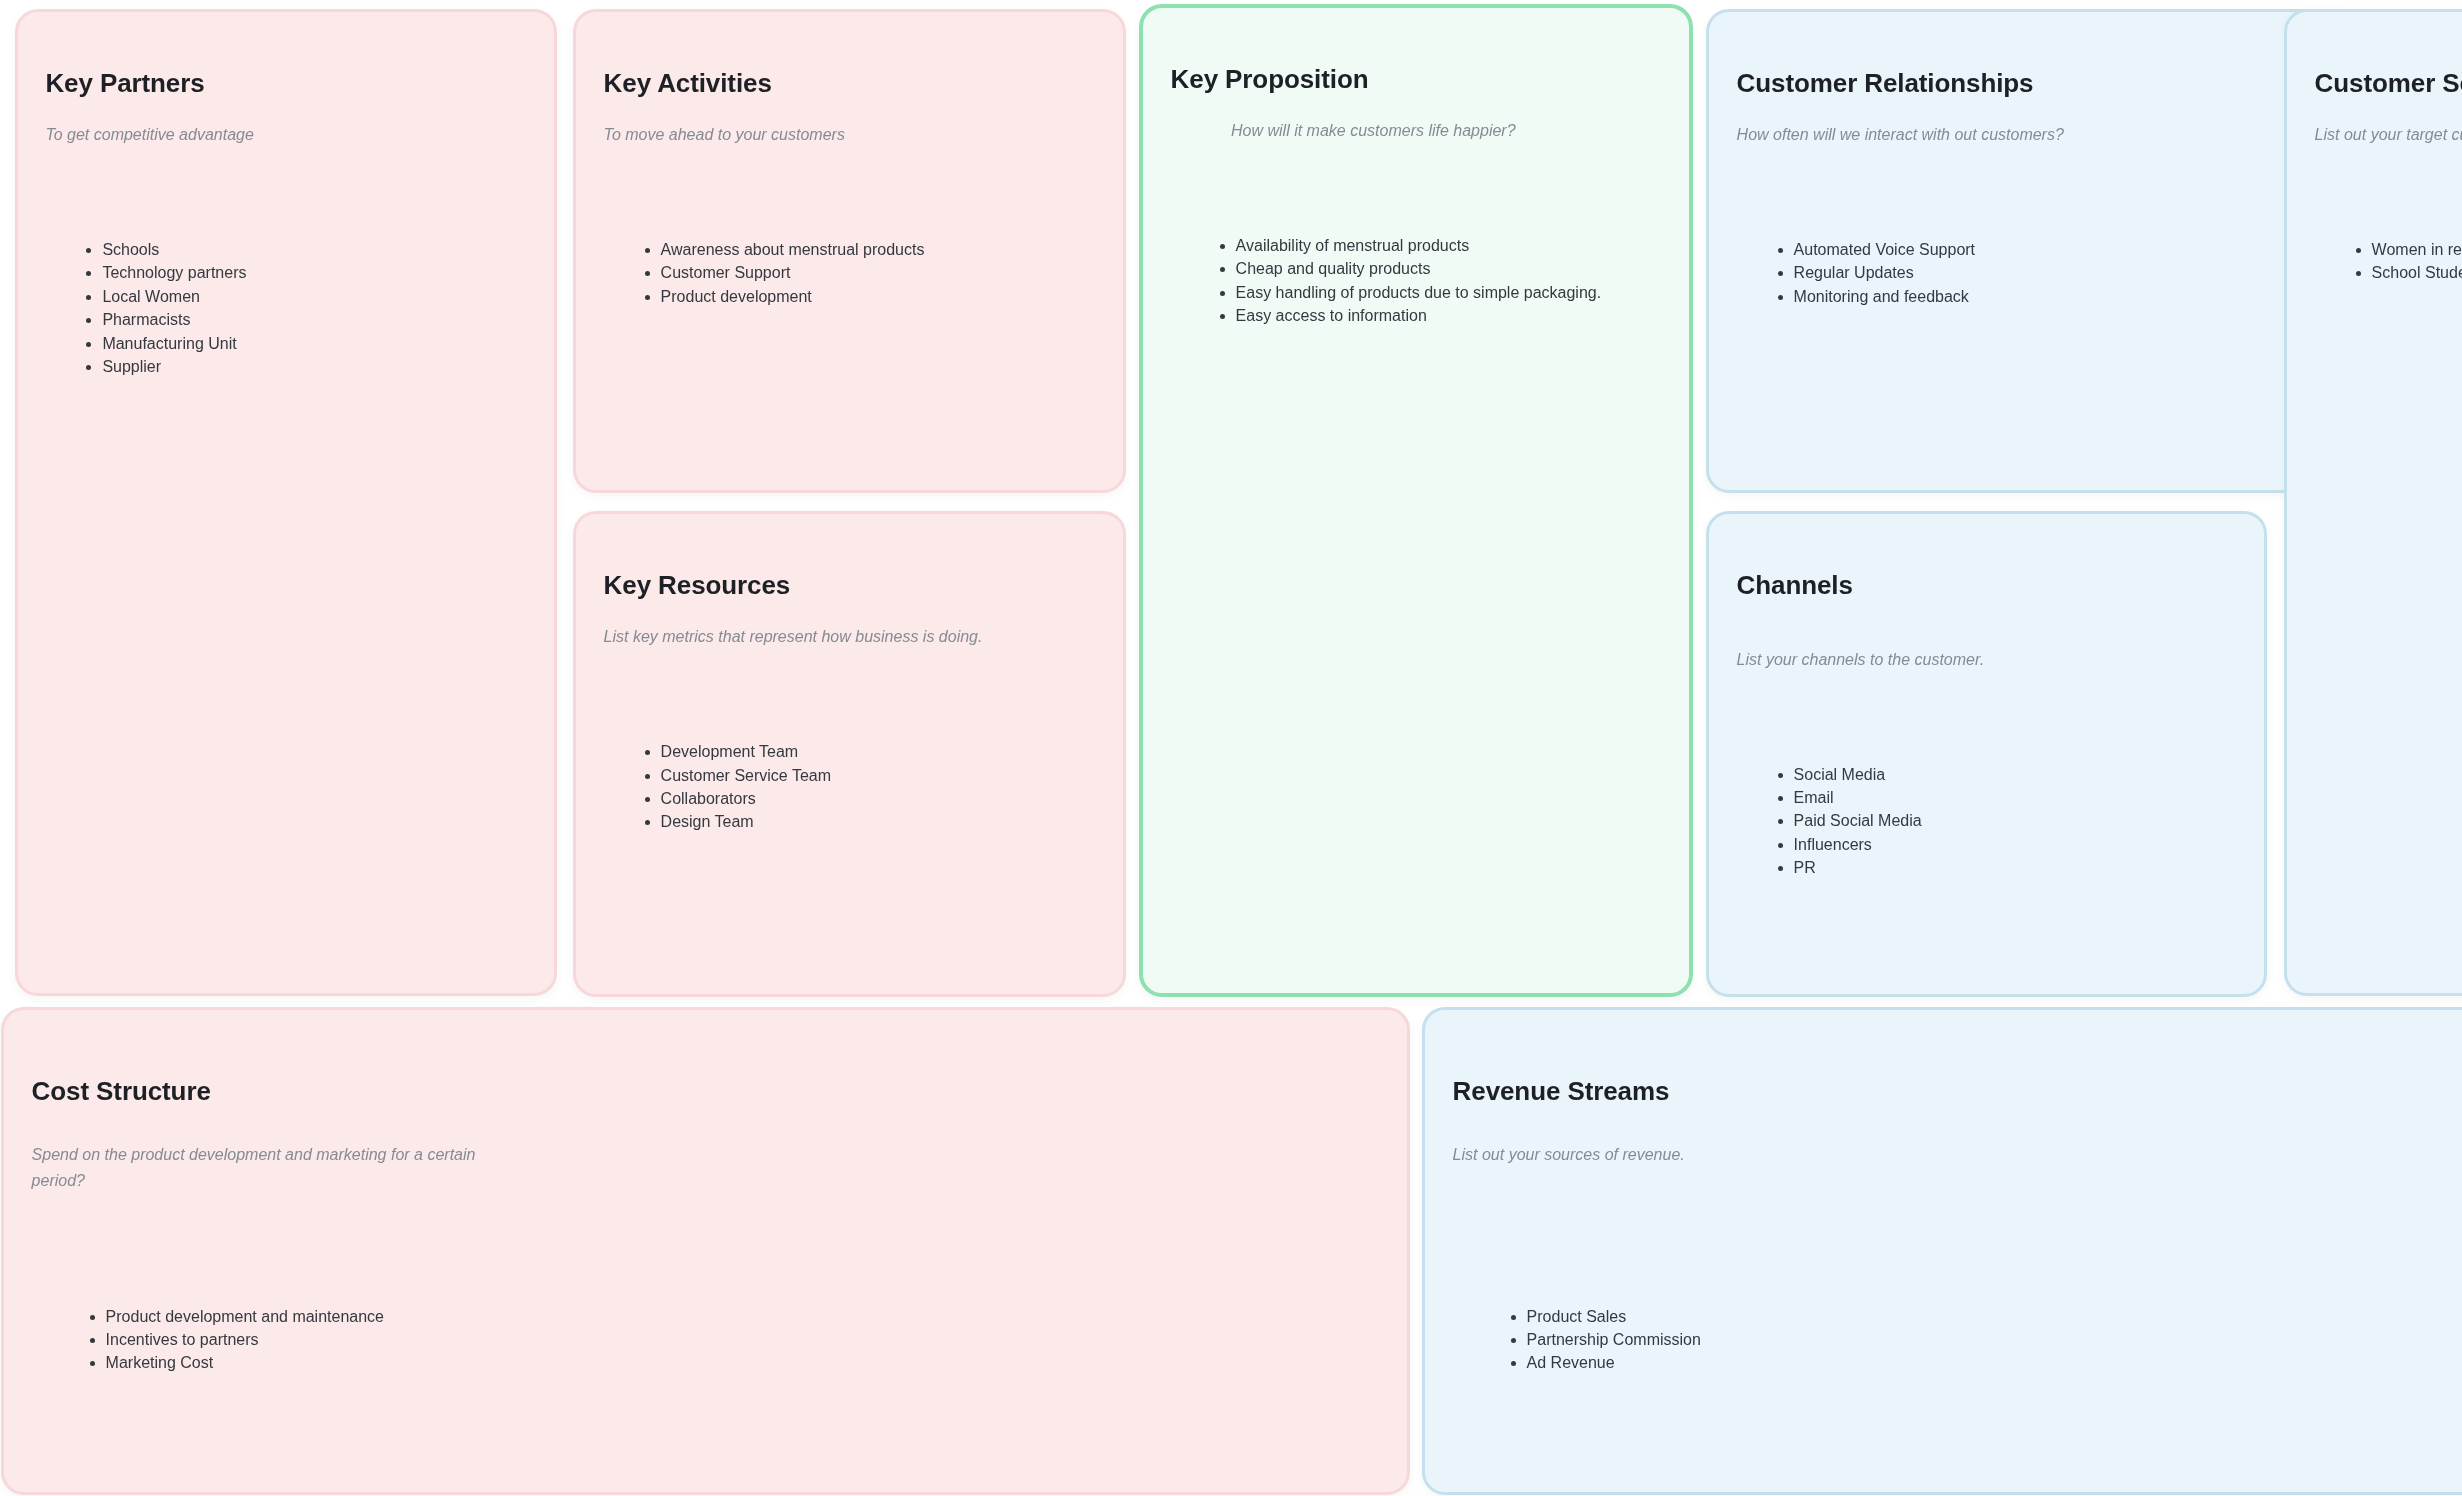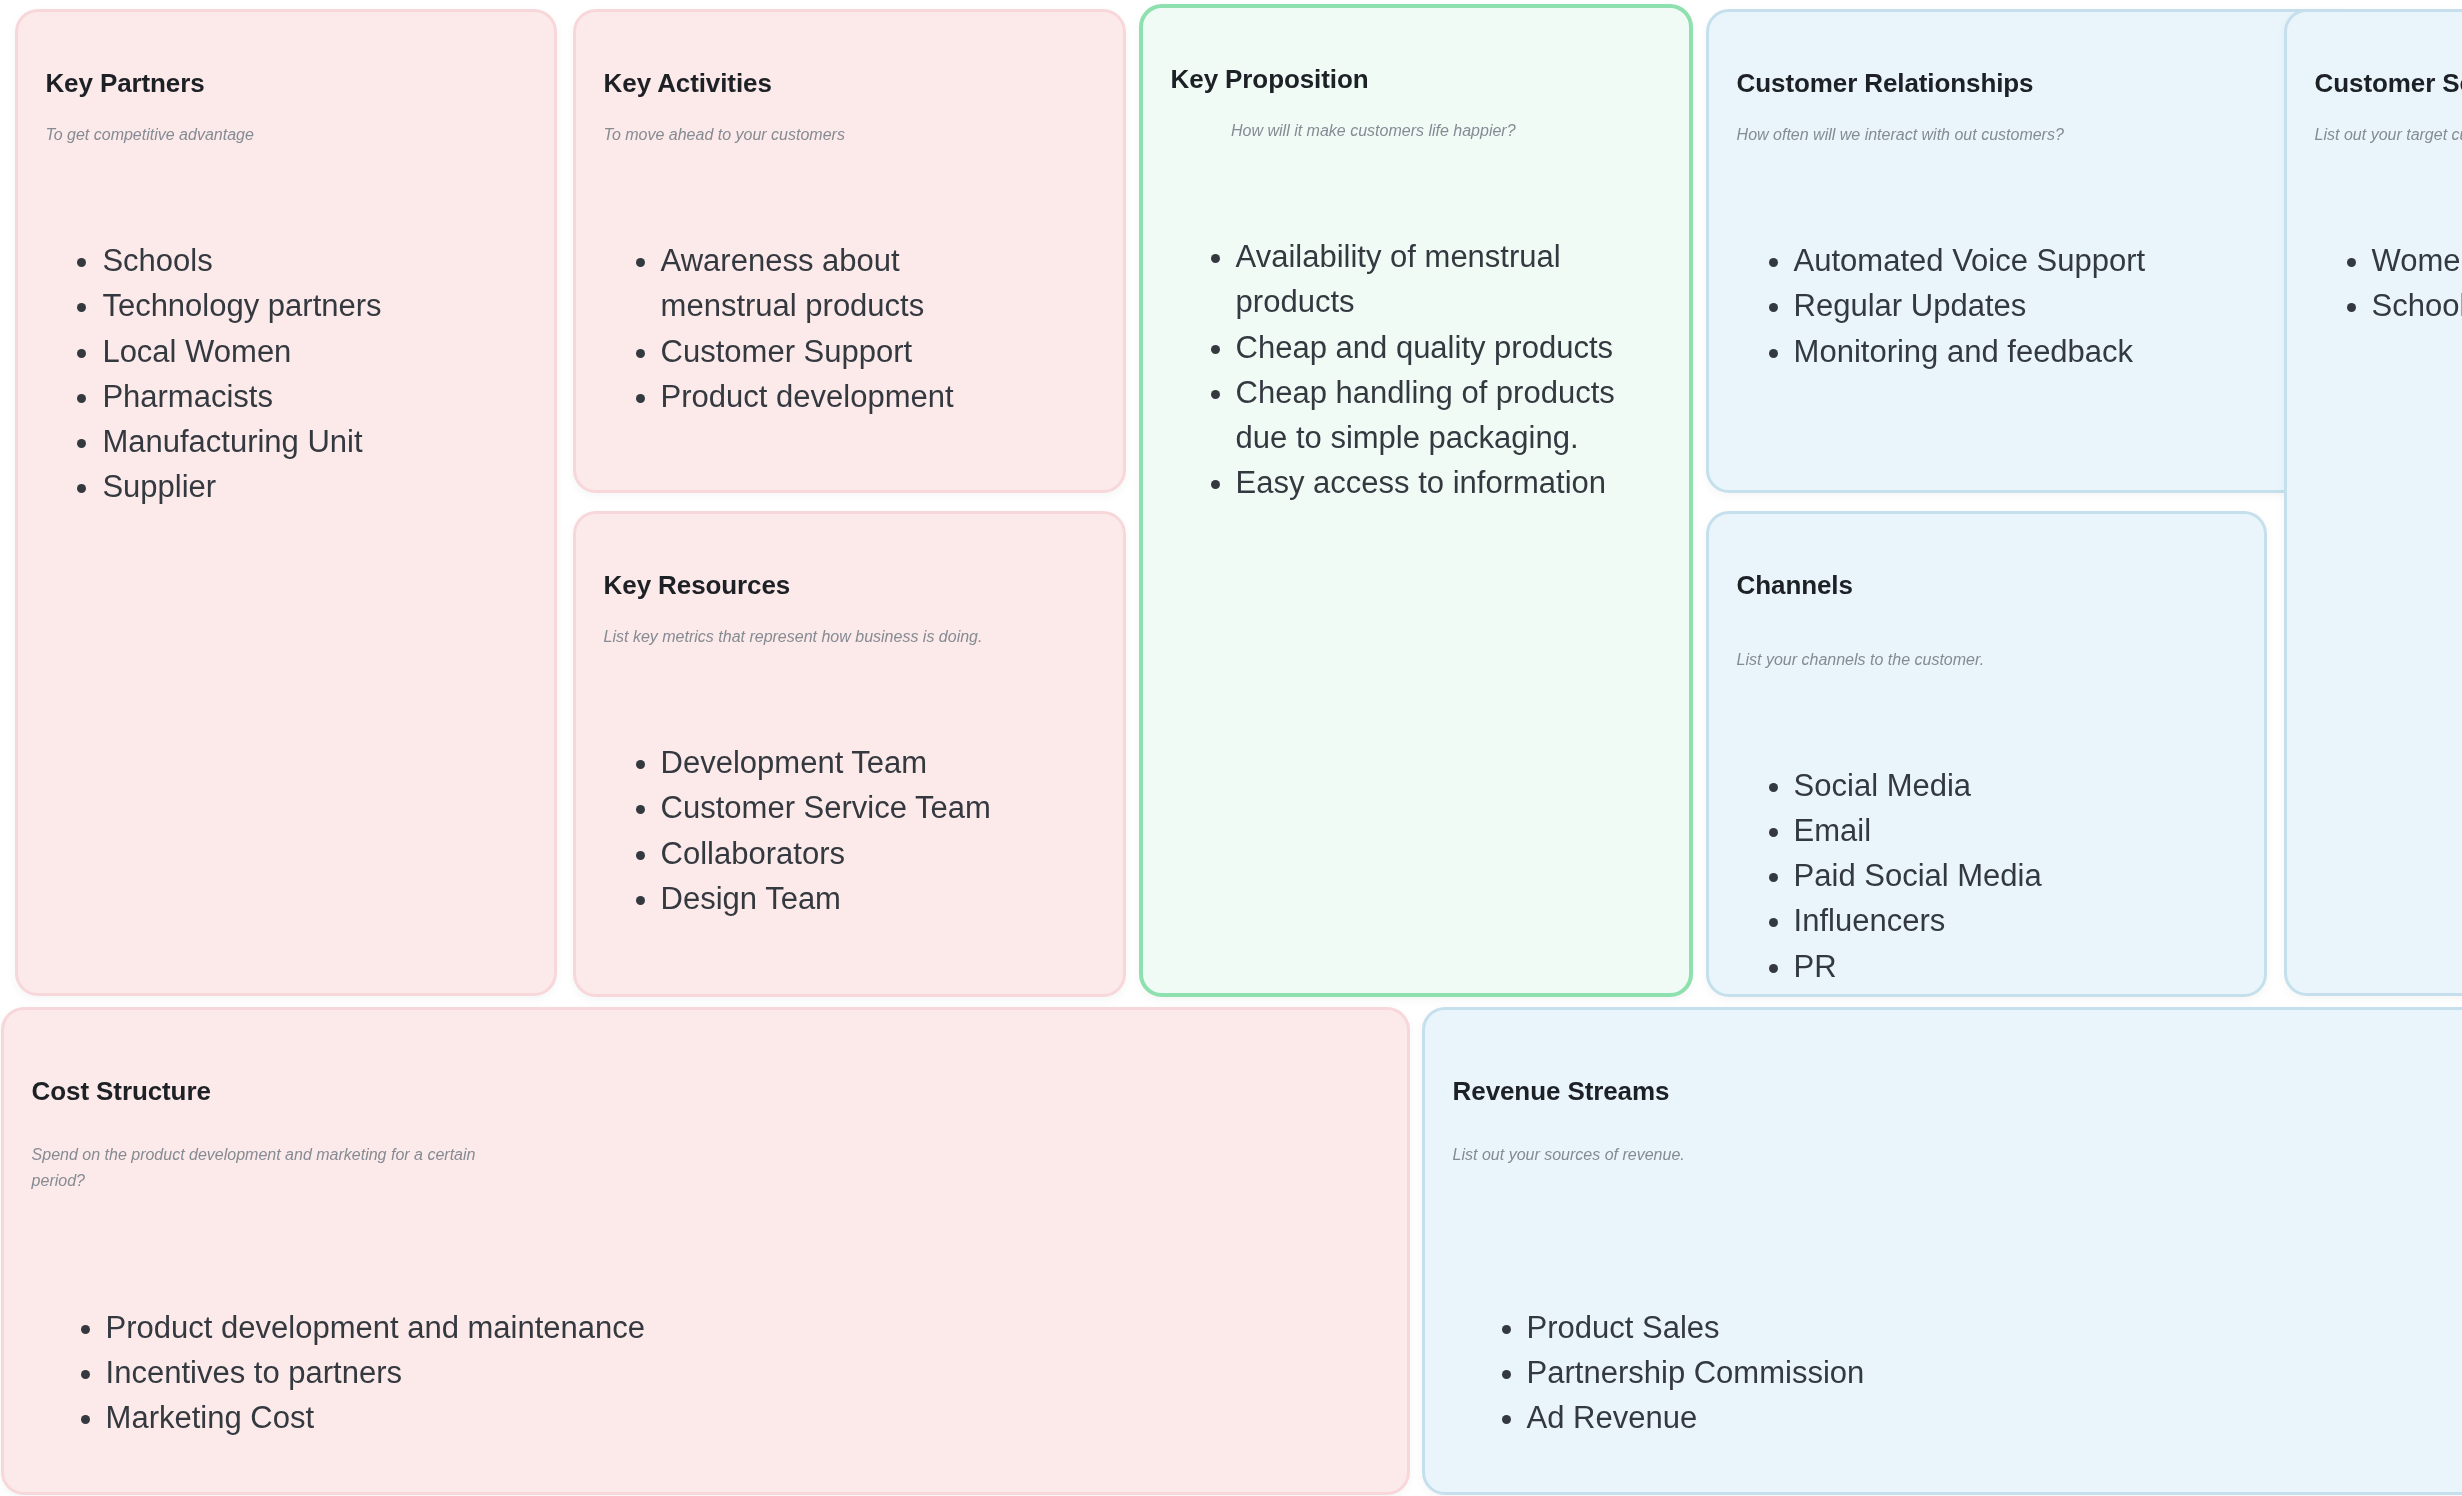--- a/index.html
+++ b/index.html
@@ -38,21 +38,21 @@
   .sub {
     margin: 22.7px 0 0 0;
     font-style: italic;
     font-size: 16px;
     line-height: 1.68;
     color: var(--subtitle_color, #858b93);
   }
   .panel ul {
     margin: 0;
     padding: 0 0 0 57px;
-    font-size: 31px;
+    font-size: 16px;
     line-height: 1.46;
     color: var(--bullet_color, #343940);
   }
   .panel li { padding: 0; }
   .panel li::marker { color: var(--bullet_color, #343940); }
 
   
   .p-kpart { left: 14.8px;   top: 8.9px;   width: 542px; height: 987px; }
   .p-ka    { left: 573px; top: 8.9px;   width: 553px; height: 484px;  }
   .p-kr    { left: 573px; top: 511px; width: 553px; height: 486px;  }
@@ -124,21 +124,21 @@
   </section>
 
   <section class="panel green p-kprop">
     <h2>Key Proposition</h2>
     <div class="subwrap">
       <p class="sub">How will it make customers life happier?</p>
     </div>
     <ul>
       <li>Availability of menstrual products</li>
       <li>Cheap and quality products</li>
-      <li>Cheap handling of products due to simple packaging.</li>
+      <li>Easy handling of products due to simple packaging.</li>
       <li>Easy access to information</li>
     </ul>
   </section>
 
   <section class="panel blue p-cr">
     <h2>Customer Relationships</h2>
     <div class="subwrap">
       <p class="sub">How often will we interact with out customers?</p>
     </div>
     <ul>

